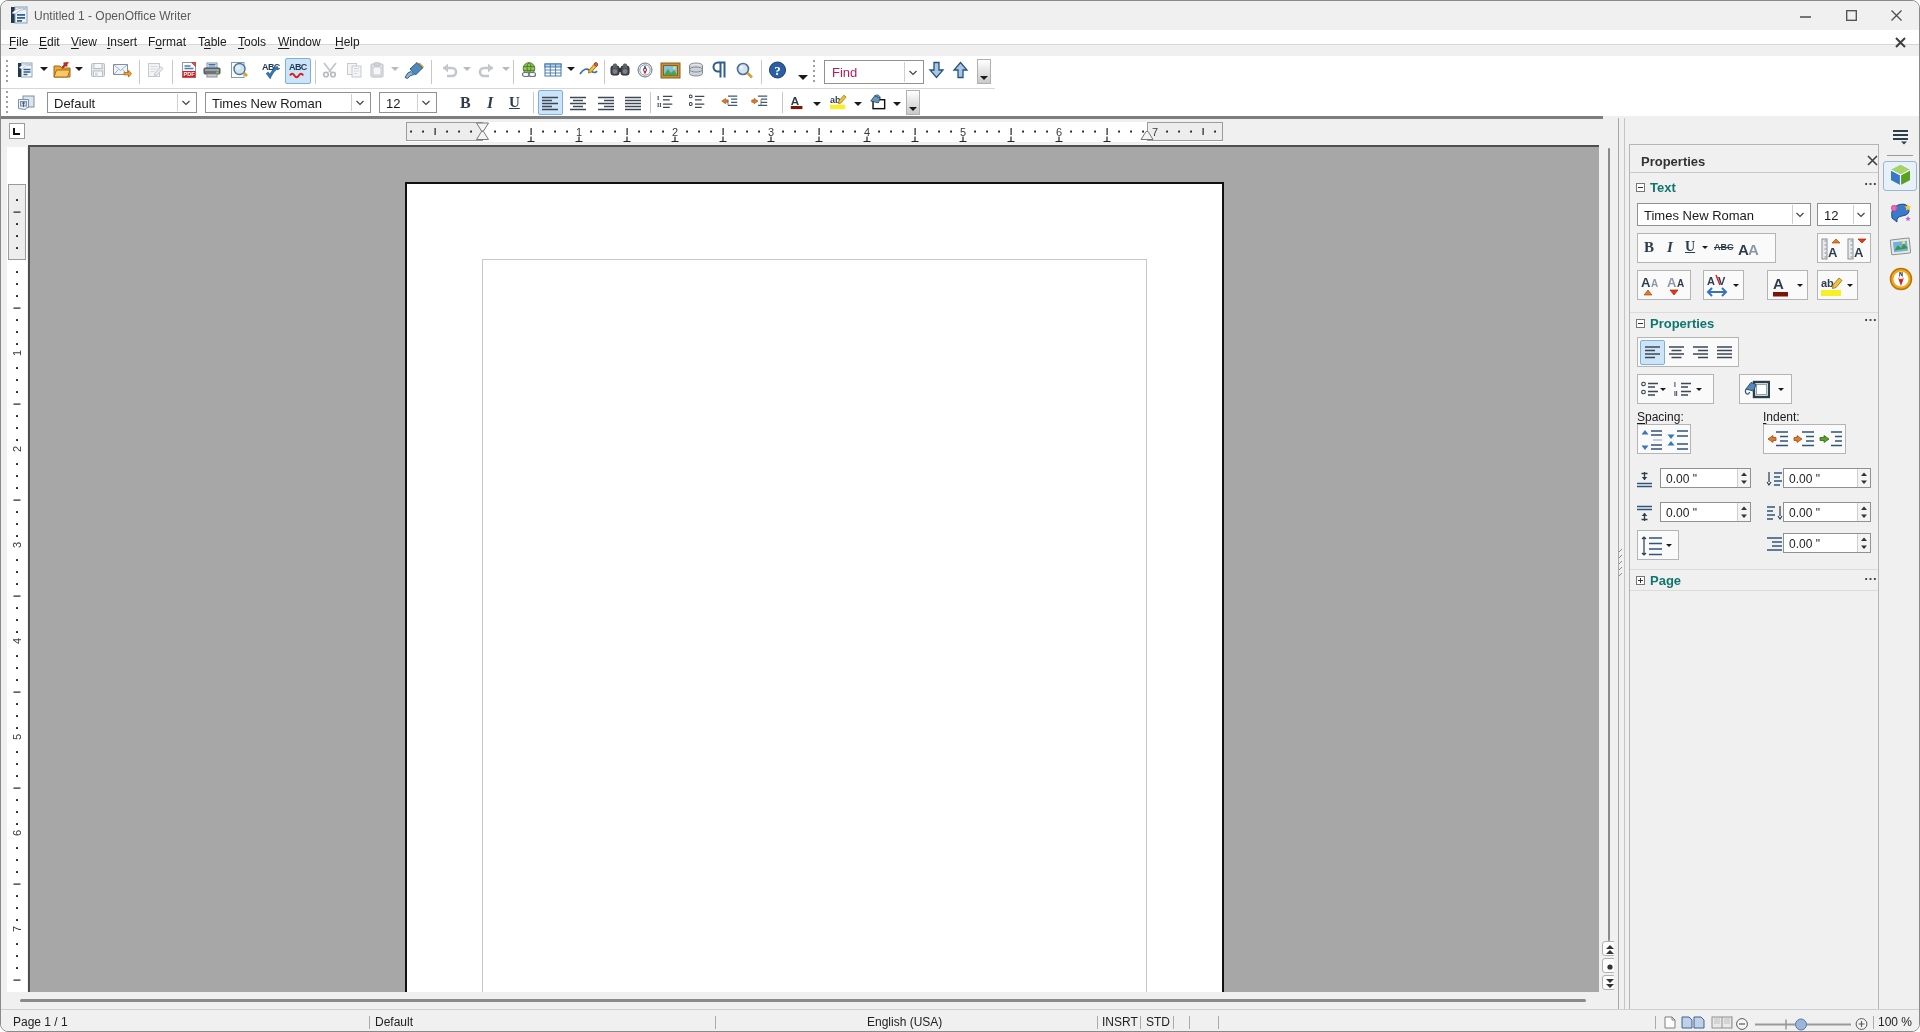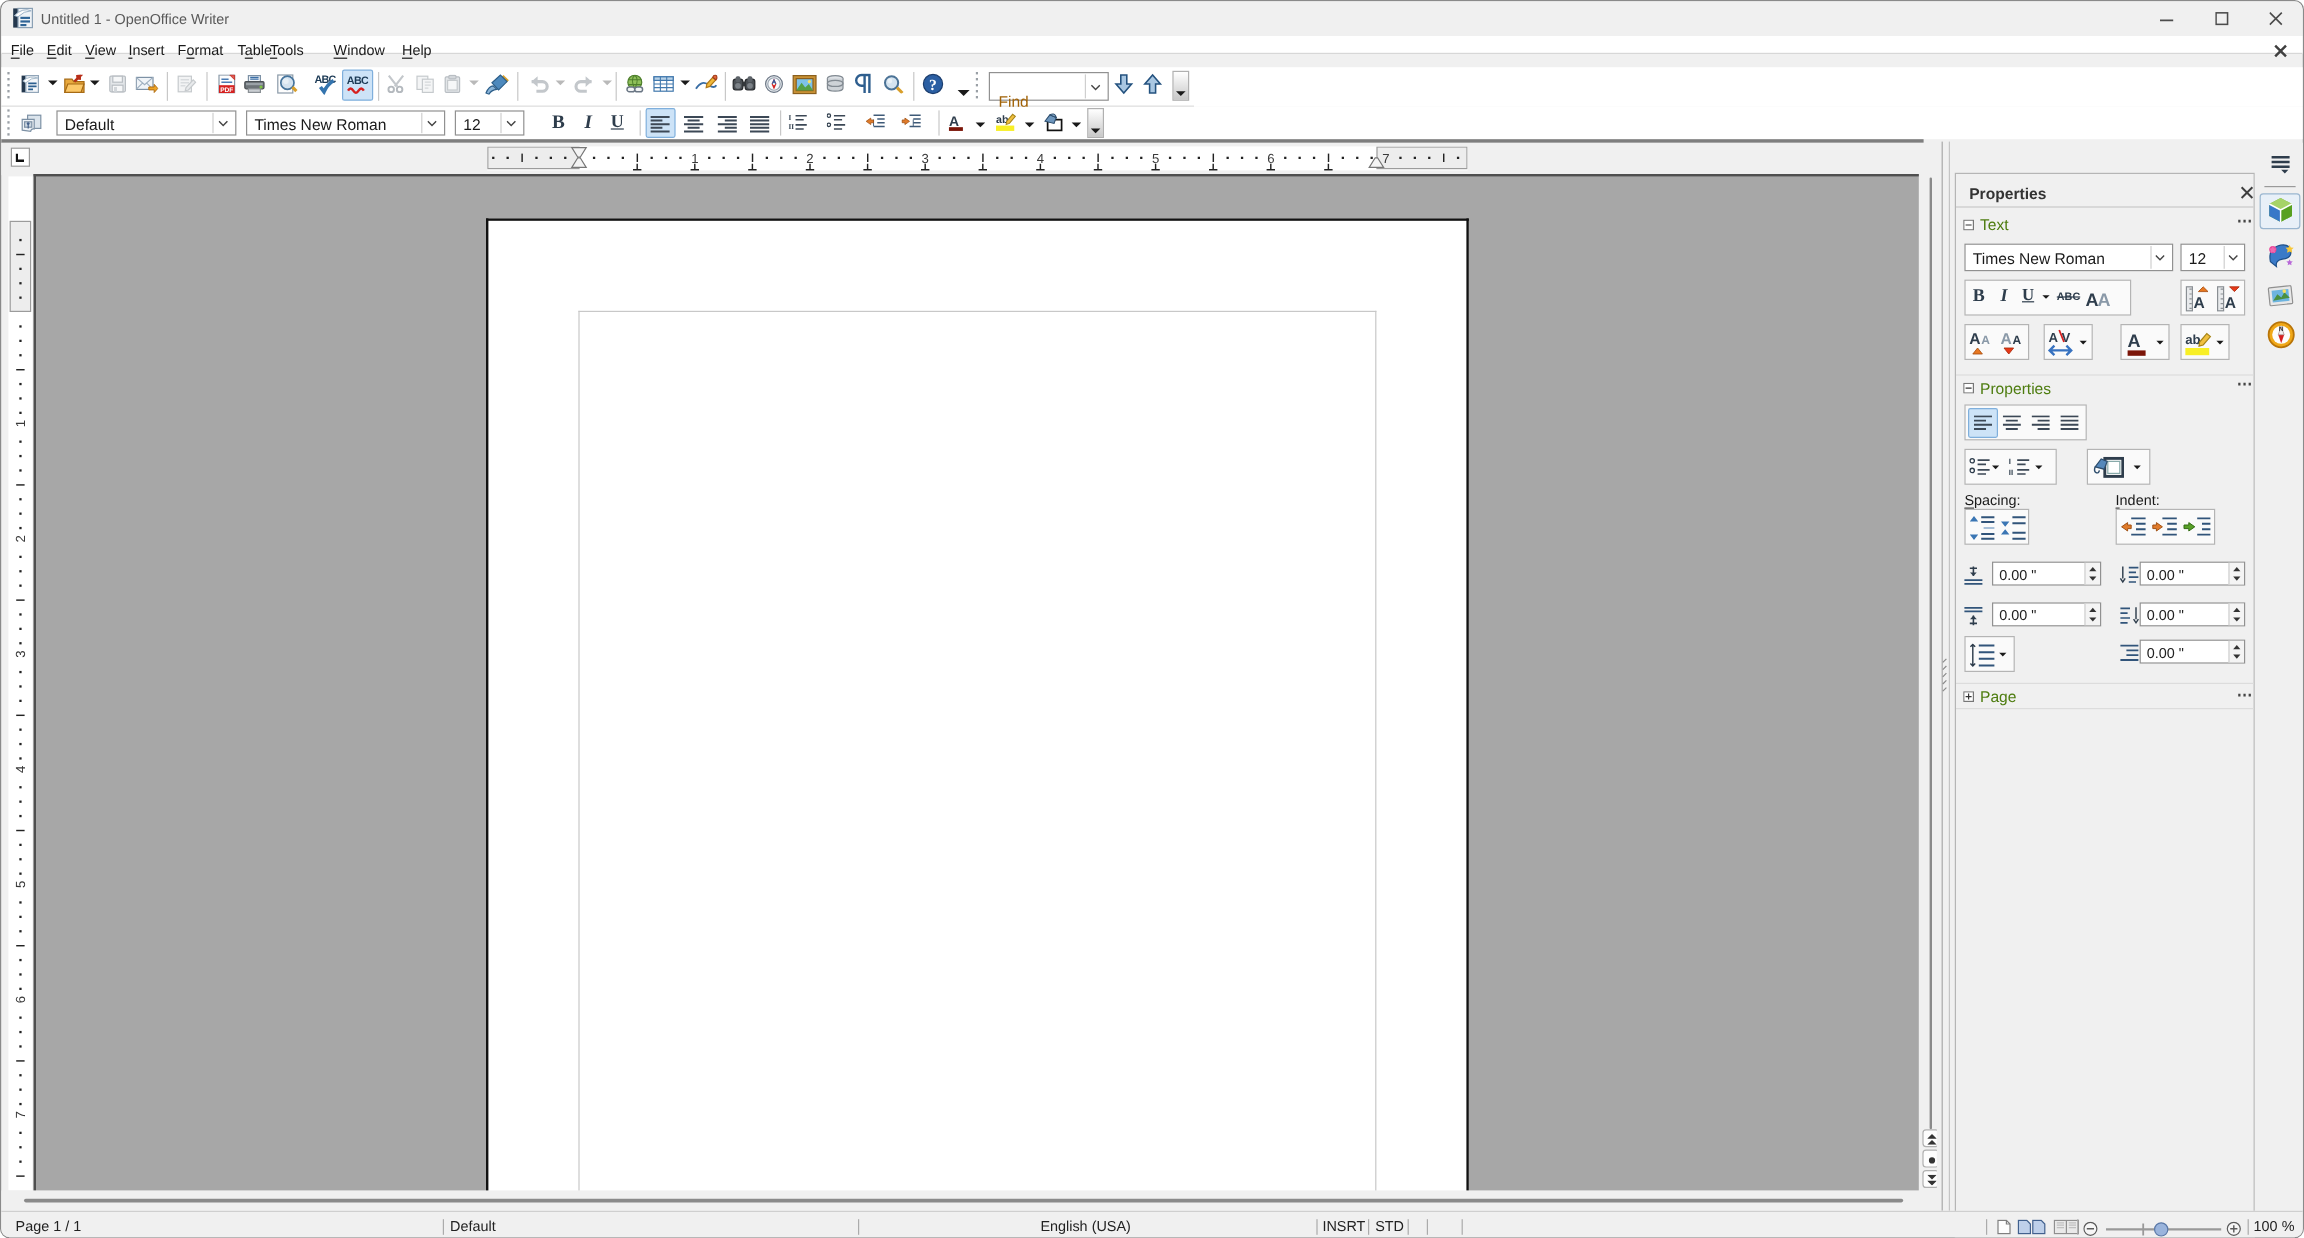--- a/index.html
+++ b/index.html
@@ -30,21 +30,21 @@
 .page { position:absolute; left:375px; top:35px; width:819px; height:811px; background:#fff; border:2px solid #111; border-bottom:none; }
 .vruler { position:absolute; left:6px; top:146px; width:20px; height:845px; background:#fff; }
 .hruler { position:absolute; left:405px; top:121px; width:817px; height:20px; background:#fff; }
 .vscroll { position:absolute; left:1600px; top:145px; width:15px; height:846px; background:#f0f0f0; }
 .hscrollrow { position:absolute; left:0px; top:991px; width:1615px; height:17px; background:#f0f0f0; }
 .sidebar { position:absolute; left:1613px; top:116px; width:265px; height:892px; background:#f0f0f0; }
 .panel { position:absolute; left:15px; top:0px; width:250px; height:891px; background:#f0f0f0; border:1px solid #b5b5b5; border-radius:0;margin-top:27px; }
 .tabstrip { position:absolute; left:1878px; top:118px; width:42px; height:890px; background:#f0f0f0; }
 .groupbox { position:absolute; background:#fafafa; border:1px solid #b4b4b4; }
 .spinfield { position:absolute; background:#fff; border:1px solid #919191; height:20px; font-size:12px; color:#222; }
-.seclabel { position:absolute; font-size:13px; font-weight:normal; color:#4d7c0f; }
+.seclabel { position:absolute; font-size:13px; font-weight:bold; color:#0f766e; }
 .dots3 { position:absolute; font-size:13px; font-weight:bold; color:#444; letter-spacing:1px; }
 </style>
 </head>
 <body>
 <div class="win">
   <div class="titlebar">
     <svg style="position:absolute;left:8px;top:4px" width="20" height="20" viewBox="0 0 20 20">
       <rect x="2" y="2" width="4" height="16" fill="#24384e"></rect>
       <rect x="6" y="2" width="12" height="16" fill="#eef2f6" stroke="#8aa0b4" stroke-width="1"></rect>
       <rect x="8" y="9" width="8" height="1.8" fill="#2f6496"></rect>
@@ -63,21 +63,21 @@
         <path d="M0.5 0.5 L10.5 10.5 M10.5 0.5 L0.5 10.5" stroke="#4c4c4c" stroke-width="1.3"></path>
       </svg>
   </div>
   <div class="menubar">
     <div class="menuitem" style="left:8px"><u>F</u>ile</div>
     <div class="menuitem" style="left:38px"><u>E</u>dit</div>
     <div class="menuitem" style="left:70px"><u>V</u>iew</div>
     <div class="menuitem" style="left:106px"><u>I</u>nsert</div>
     <div class="menuitem" style="left:147px">F<u>o</u>rmat</div>
     <div class="menuitem" style="left:197px">T<u>a</u>ble</div>
-    <div class="menuitem" style="left:224px"><u>T</u>ools</div>
+    <div class="menuitem" style="left:237px"><u>T</u>ools</div>
     <div class="menuitem" style="left:277px"><u>W</u>indow</div>
     <div class="menuitem" style="left:334px"><u>H</u>elp</div>
     <svg style="position:absolute;left:1893px;top:6px" width="13" height="13" viewBox="0 0 13 13">
         <path d="M2 2 L11 11 M11 2 L2 11" stroke="#3f3f3f" stroke-width="2"></path>
       </svg>
   </div>
   <div class="tb1">
     <div style="position:absolute;left:0;bottom:0;width:994px;height:1px;background:#d7d7d7"></div>
     <svg class="grip" style="left:5px;top:4px" width="3" height="24">
         <rect y="0" width="2" height="2" fill="#9aa0a6"></rect>
@@ -241,21 +241,21 @@
       </svg>
     <div class="drop" style="left:797px;top:19px;border-left-width:5px;border-right-width:5px;border-top-width:5px"></div>
     <svg class="grip" style="left:812px;top:4px" width="3" height="24">
         <rect y="0" width="2" height="2" fill="#9aa0a6"></rect>
         <rect y="5" width="2" height="2" fill="#9aa0a6"></rect>
         <rect y="10" width="2" height="2" fill="#9aa0a6"></rect>
         <rect y="15" width="2" height="2" fill="#9aa0a6"></rect>
         <rect y="20" width="2" height="2" fill="#9aa0a6"></rect>
       </svg>
     <div class="combo" style="left:823px;top:4px;width:100px;height:24px">
-      <div style="position:absolute;left:7px;top:16px;font-size:13px;color:#a16207">Find</div>
+      <div style="position:absolute;left:7px;top:4px;font-size:13px;color:#be185d">Find</div>
       <div class="combobtn">
           <svg class="chev" viewBox="0 0 8 8">
             <path d="M0.5 2 L4 5.5 L7.5 2" fill="none" stroke="#444" stroke-width="1.2"></path>
           </svg>
         </div>
     </div>
     <svg class="ico" style="left:927px;width:17px;height:18px;top:5px" viewBox="0 0 17 18">
         <path d="M6 1.5 h5 V9 h4 L8.5 16.5 L2 9 h4 z" fill="#a9c7e2" stroke="#24527f" stroke-width="1.3"></path>
       </svg>
     <svg class="ico" style="left:951px;width:17px;height:18px;top:5px" viewBox="0 0 17 18">

